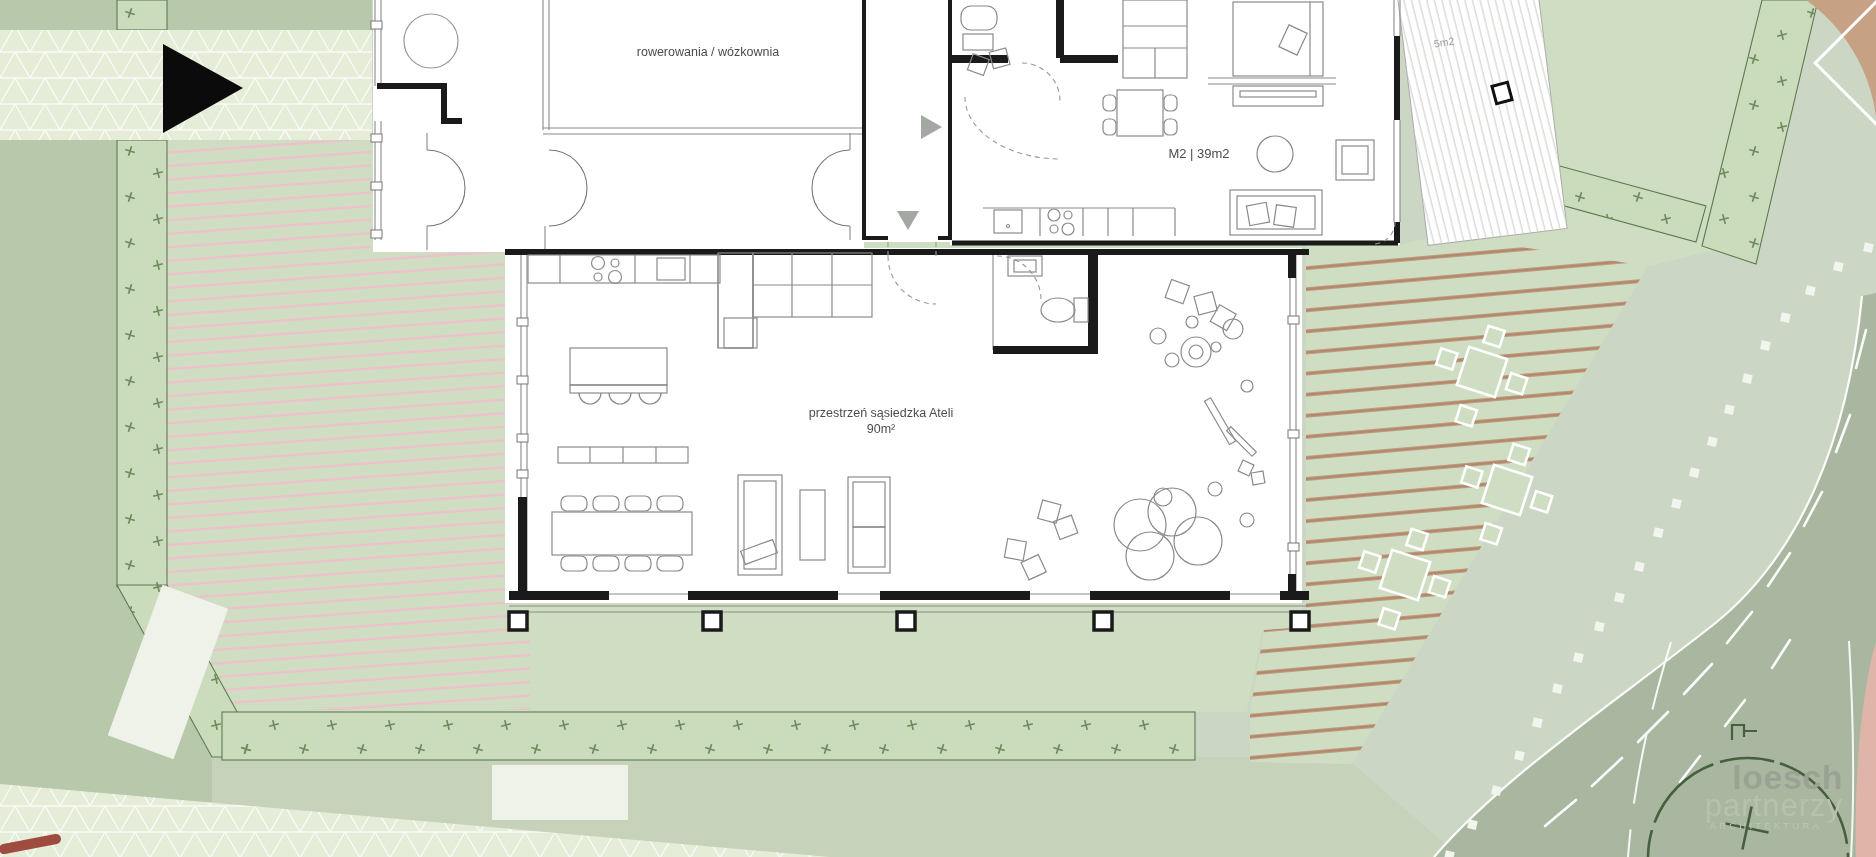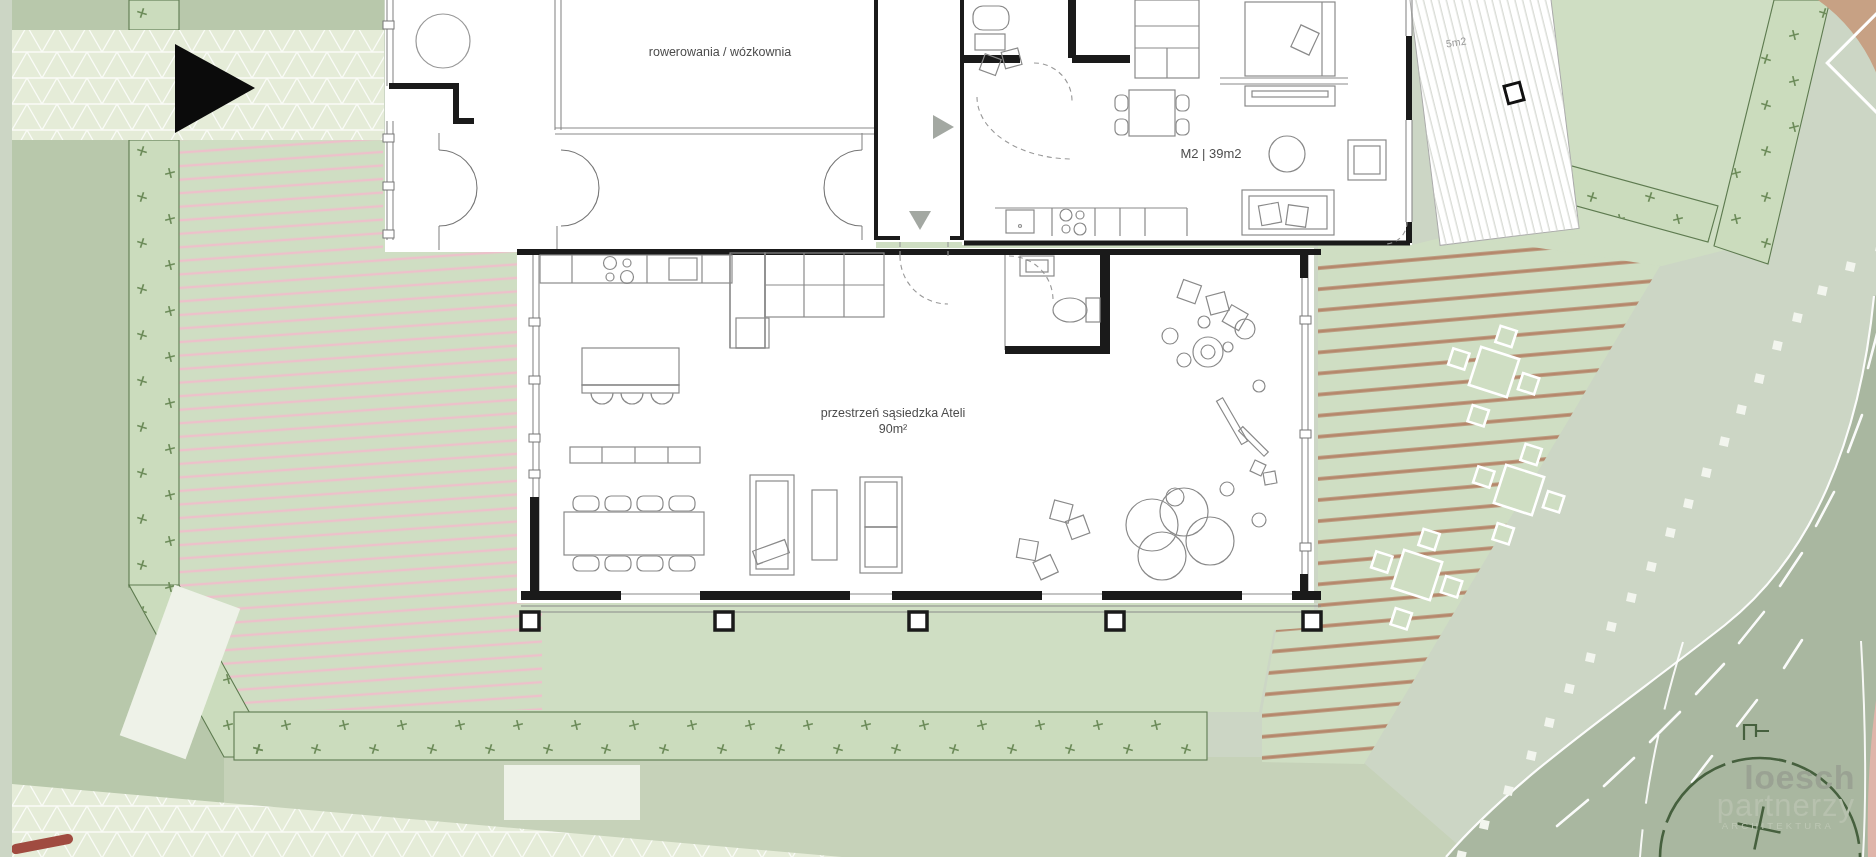--- a/index.html
+++ b/index.html
@@ -1,16 +1,16 @@
 <!DOCTYPE html>
 <html><head>
 <meta charset="utf-8">
 <style>
   html,body{margin:0;padding:0;background:#ccd6c5;overflow:hidden;}
-  .stage{width:1692px;height:857px;position:relative;font-family:"Liberation Sans",sans-serif;margin-left:12px;}
+  .stage{width:1692px;height:857px;position:relative;font-family:"Liberation Sans",sans-serif;}
   svg{display:block;}
   text{font-family:"Liberation Sans",sans-serif;}
   .room-label{fill:#4c4c4c;font-size:12.5px;}
   .small-label{fill:#9a9a9a;font-size:10.5px;}
   .logo-main{fill:#9aa293;font-size:34px;font-weight:bold;letter-spacing:0.5px;}
   .logo-sub{fill:#b7c1ae;font-size:31px;letter-spacing:1px;}
   .logo-tag{fill:#bdc7b4;font-size:9.5px;letter-spacing:3.2px;}
 </style>
 </head>
 <body>

